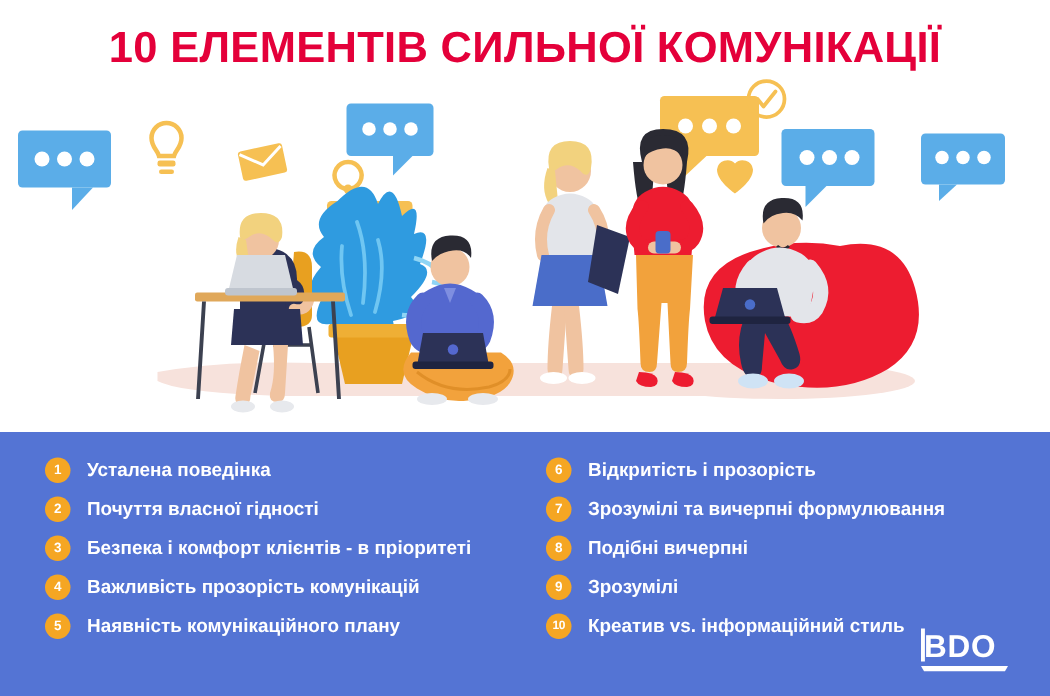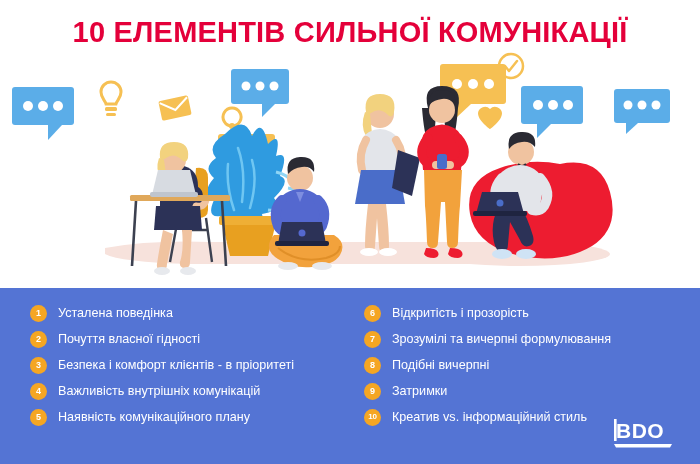--- a/index.html
+++ b/index.html
@@ -43,21 +43,21 @@
     flex:0 0 auto;
     width:17px;height:17px;border-radius:50%;
     background:#F5A623;color:#ffffff;
     font-size:9px;font-weight:bold;
     display:flex;align-items:center;justify-content:center;
     line-height:1;
   }
   .badge.wide{font-size:8px;letter-spacing:-0.3px;}
   .row-label{
     margin-left:11px;
-    color:#ffffff;font-size:12.6px;font-weight:normal;
+    color:#ffffff;font-size:12.6px;font-weight:bold;
     white-space:nowrap;
     font-family:"Liberation Sans","DejaVu Sans",sans-serif;
   }
 
   
   .logo{position:absolute;right:18px;bottom:12px;width:72px;height:34px;margin-top:11px;}
 </style>
 </head>
 <body>
 
@@ -285,21 +285,21 @@
           <span class="row-label">Почуття власної гідності</span>
         </div>
 
         <div class="row">
           <span class="badge">3</span>
           <span class="row-label">Безпека і комфорт клієнтів - в пріоритеті</span>
         </div>
 
         <div class="row">
           <span class="badge">4</span>
-          <span class="row-label">Важливість внутрішніх комунікацій</span>
+          <span class="row-label">Важливість прозорість комунікацій</span>
         </div>
 
         <div class="row">
           <span class="badge">5</span>
           <span class="row-label">Наявність комунікаційного плану</span>
         </div>
 
       </div>
 
       <div class="col col-right">
@@ -314,21 +314,21 @@
           <span class="row-label">Зрозумілі та вичерпні формулювання</span>
         </div>
 
         <div class="row">
           <span class="badge">8</span>
           <span class="row-label">Подібні вичерпні</span>
         </div>
 
         <div class="row">
           <span class="badge">9</span>
-          <span class="row-label">Затримки</span>
+          <span class="row-label">Зрозумілі</span>
         </div>
 
         <div class="row">
           <span class="badge wide">10</span>
           <span class="row-label">Креатив vs. інформаційний стиль</span>
         </div>
 
       </div>
 
       <div class="logo">

